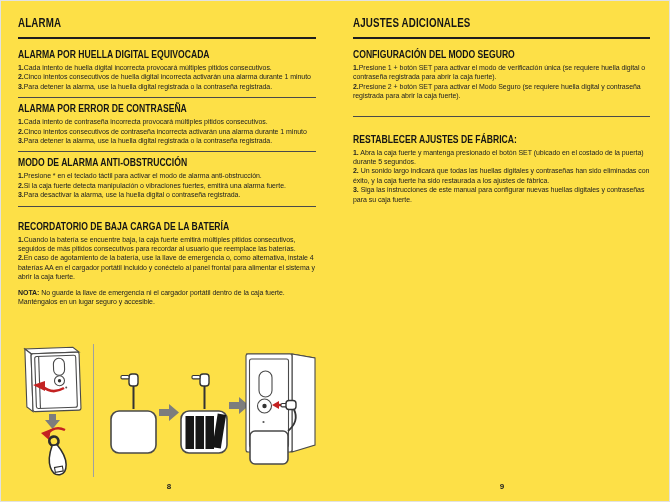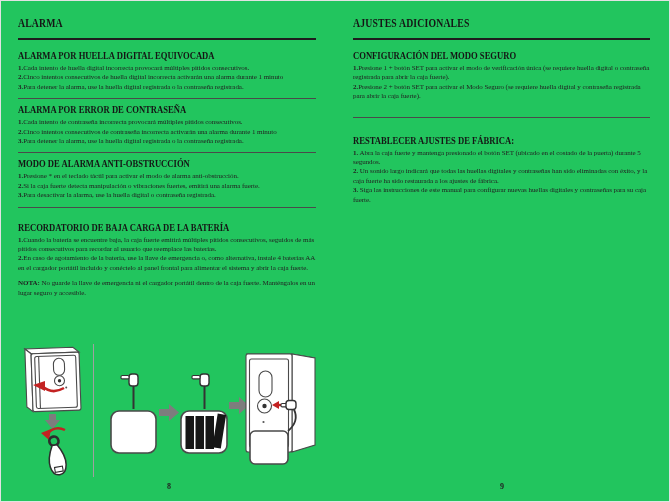--- a/index.html
+++ b/index.html
@@ -1,18 +1,18 @@
 <!DOCTYPE html>
 <html><head>
 <meta charset="utf-8">
 <style>
   html,body{margin:0;padding:0;background:#ffffff;}
   .sheet{
-    position:relative;width:670px;height:502px;background:#22c55e;
-    font-family:Liberation Serif, serif;color:#1c1c1c;
+    position:relative;width:670px;height:502px;background:#fde047;
+    font-family:Liberation Sans, sans-serif;color:#1c1c1c;
     border:1px solid #e2e2e2;box-sizing:border-box;overflow:hidden;
   }
   .col{position:absolute;top:0;}
   .col-left{left:17px;width:298px;height:502px;}
   .col-right{left:352px;width:297px;height:502px;}
   .doc-title{
     margin:15px 0 0;font-size:12.5px;font-weight:700;letter-spacing:.2px;
     transform:scaleX(.78);transform-origin:0 50%;white-space:nowrap;color:#151515;
   }
   .rule{border:0;border-top:2.5px solid #1e1e1e;margin:7px 0 0;}

